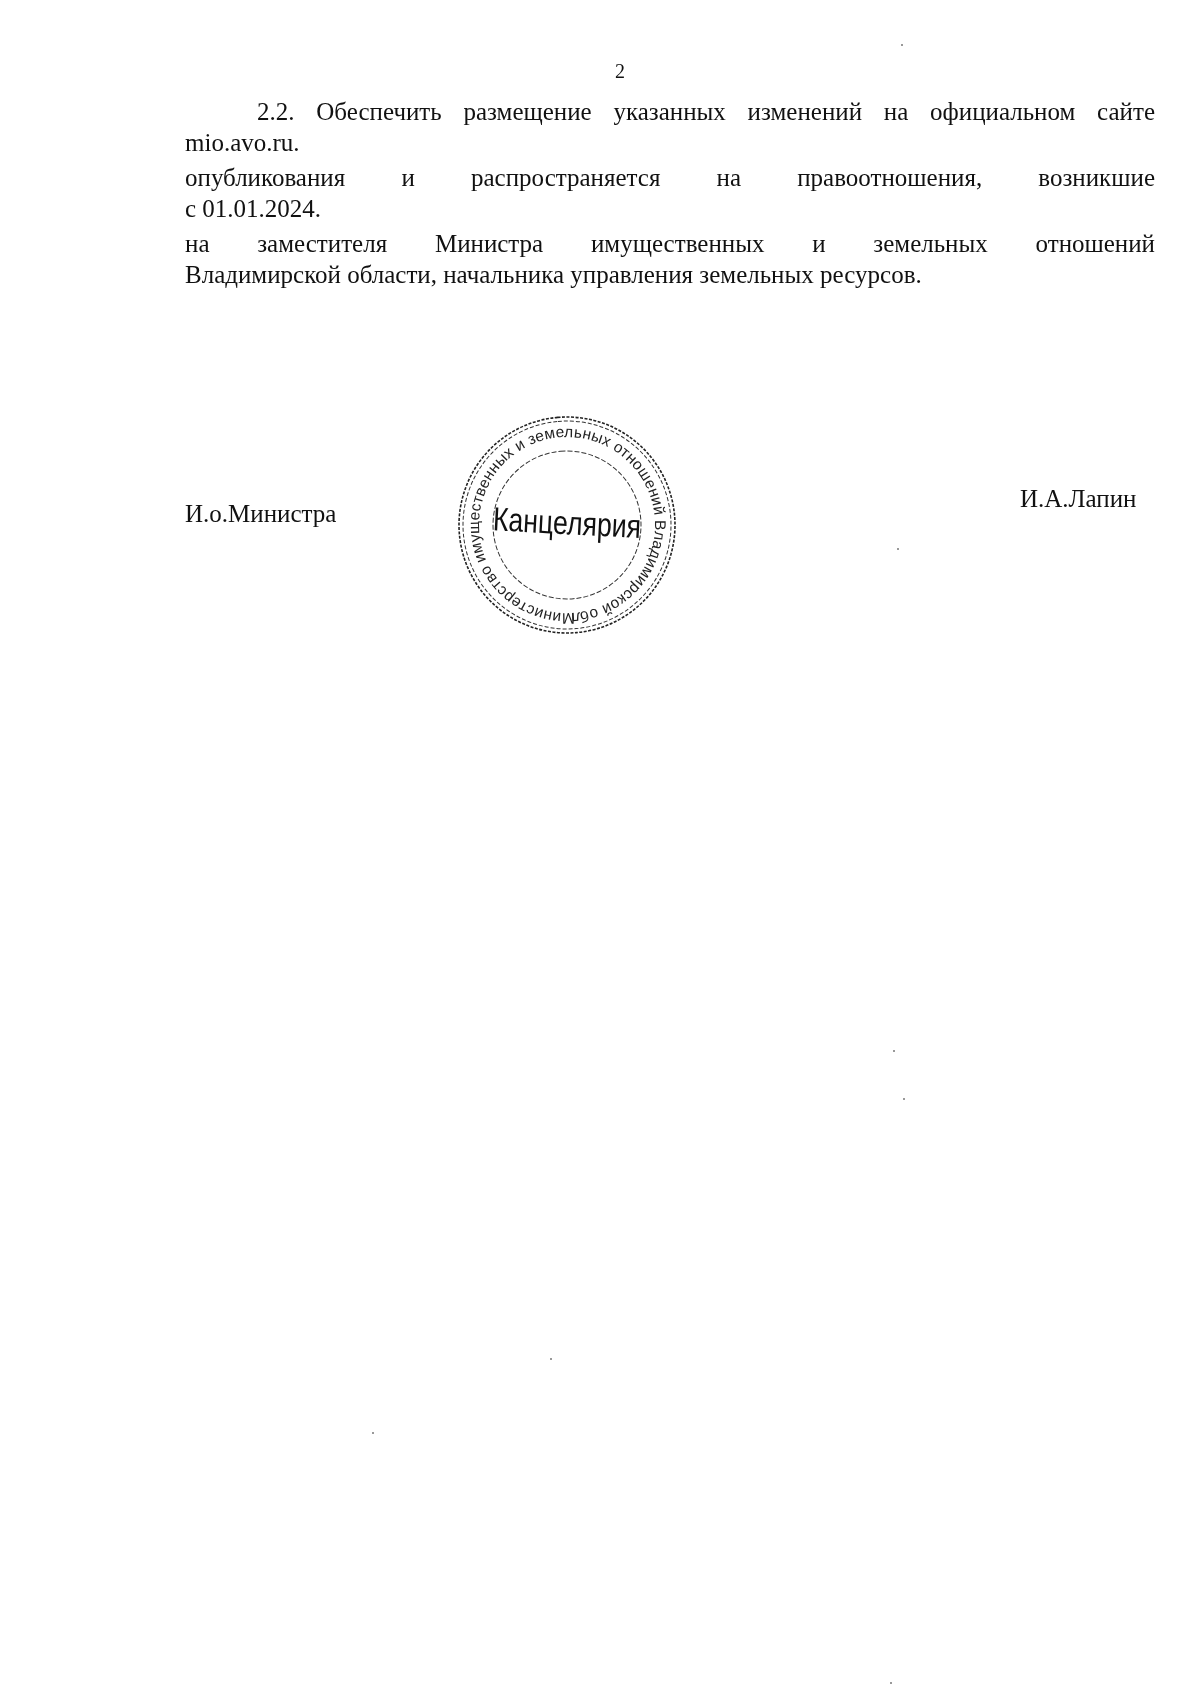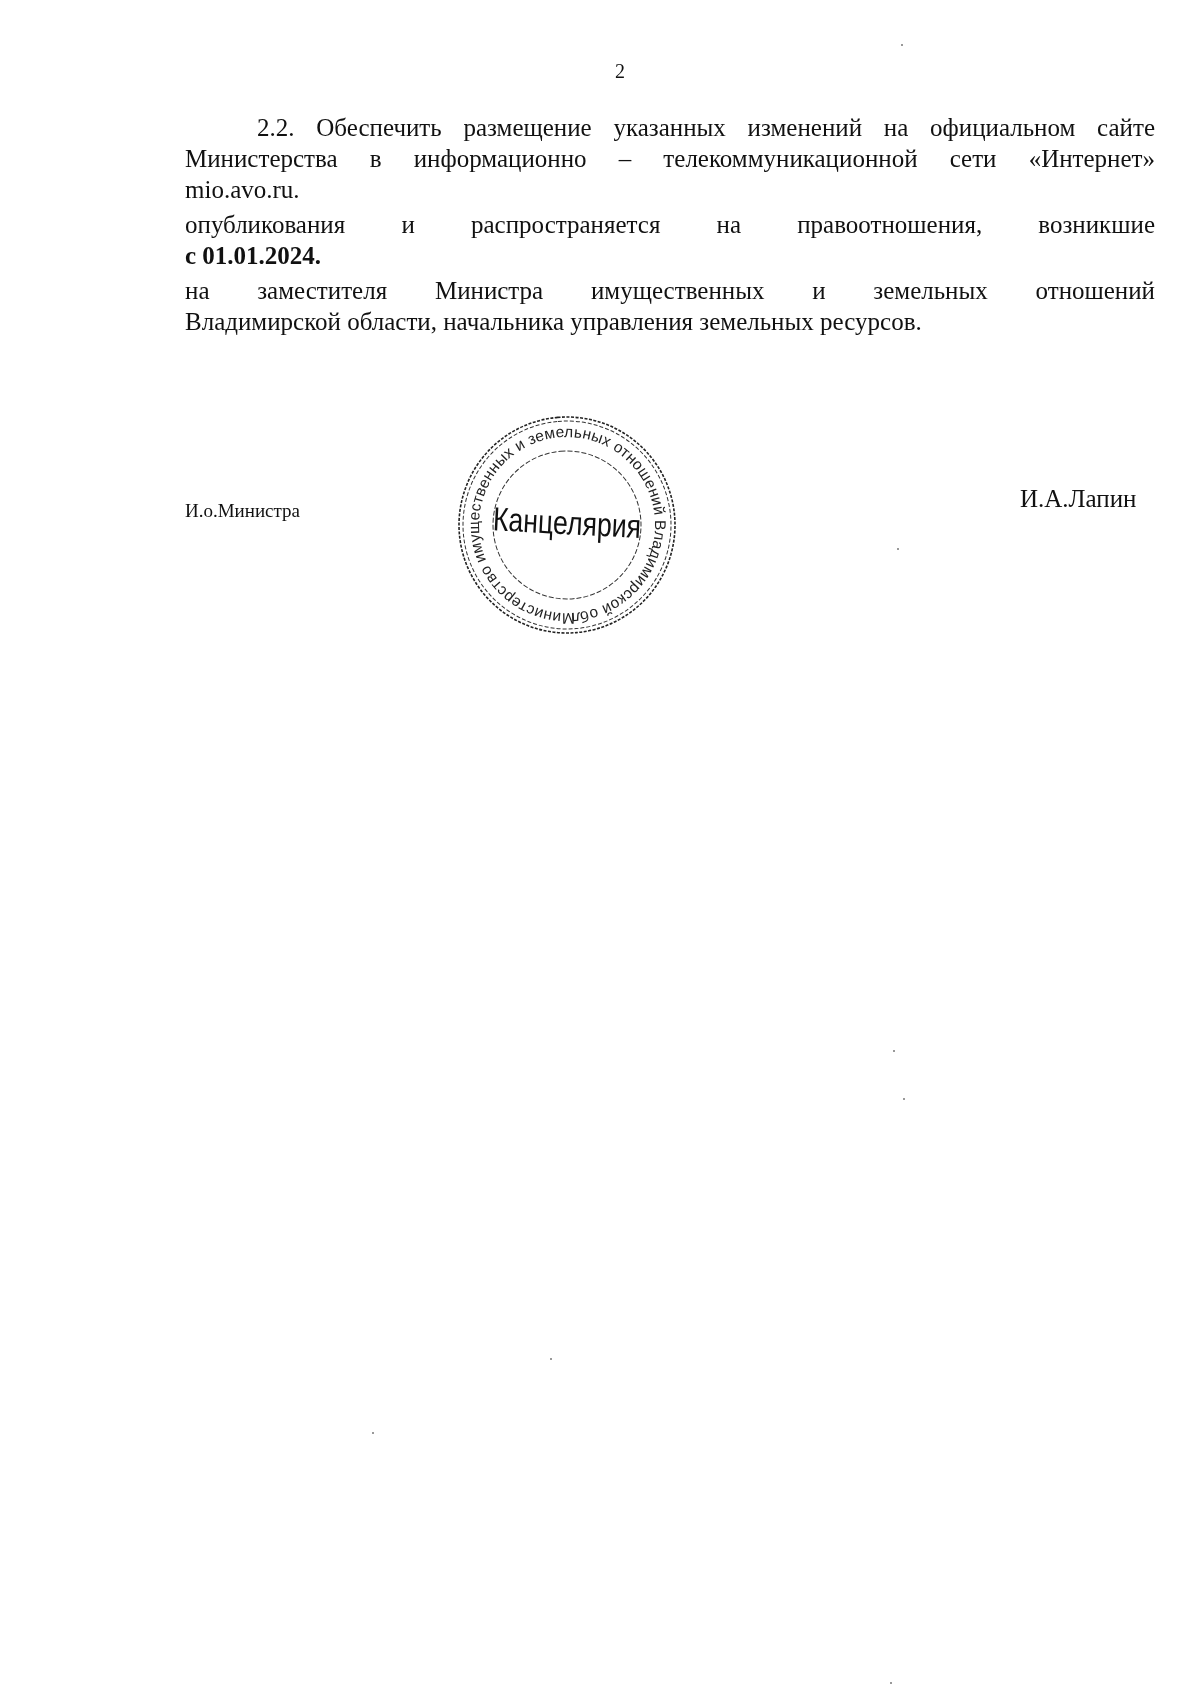--- a/index.html
+++ b/index.html
@@ -1,40 +1,39 @@
 <!DOCTYPE html>
 <html><head>
 <meta charset="utf-8">
 <style>
   html, body { margin:0; padding:0; background:#fff; }
   body { width:1200px; height:1696px; position:relative; overflow:hidden;
          font-family:"Liberation Serif", "DejaVu Serif", serif; color:#111; }
   .page-num { position:absolute; top:60px; left:0; width:1240px; text-align:center; font-size:20px; }
-  .body-text { position:absolute; left:185px; width:970px; top:112px; font-size:25px; line-height:31px; }
+  .body-text { position:absolute; left:185px; width:970px; top:96px; font-size:25px; line-height:31px; }
   .para { text-align:justify; text-align-last:left; margin:0 0 4px 0; }
   .justify-all { text-align:justify; text-align-last:justify; }
-  .sig-left { position:absolute; left:185px; top:500px; font-size:19px; }
+  .sig-left { position:absolute; left:185px; top:500px; font-size:25px; }
   .sig-right { position:absolute; left:1020px; top:485px; font-size:25px; }
   .stamp { position:absolute; left:452px; top:410px; width:230px; height:230px; }
   .speck { position:absolute; width:2px; height:2px; background:#777; border-radius:1px; }
 </style>
 </head>
 <body>
 
 <div class="page-num">2</div>
 
 <div class="body-text">
   <p class="para">
     <span class="line justify-all" style="display:block;text-indent:72px;">2.2. Обеспечить размещение указанных изменений на официальном сайте</span>
-    <span class="line justify-all" style="display:block;">Министерства в информационно – телекоммуникационной сети «Интернет»</span>
     <span class="line" style="display:block;">mio.avo.ru.</span>
   </p>
   <p class="para">
     <span class="line justify-all" style="display:block;">опубликования и распространяется на правоотношения, возникшие</span>
-    <span class="line" style="display:block;font-weight:bold;">с 01.01.2024.</span>
+    <span class="line" style="display:block;">с 01.01.2024.</span>
   </p>
   <p class="para">
     <span class="line justify-all" style="display:block;">на заместителя Министра имущественных и земельных отношений</span>
     <span class="line" style="display:block;">Владимирской области, начальника управления земельных ресурсов.</span>
   </p>
 </div>
 
 <div class="sig-left">И.о.Министра</div>
 <div class="sig-right">И.А.Лапин</div>
 

